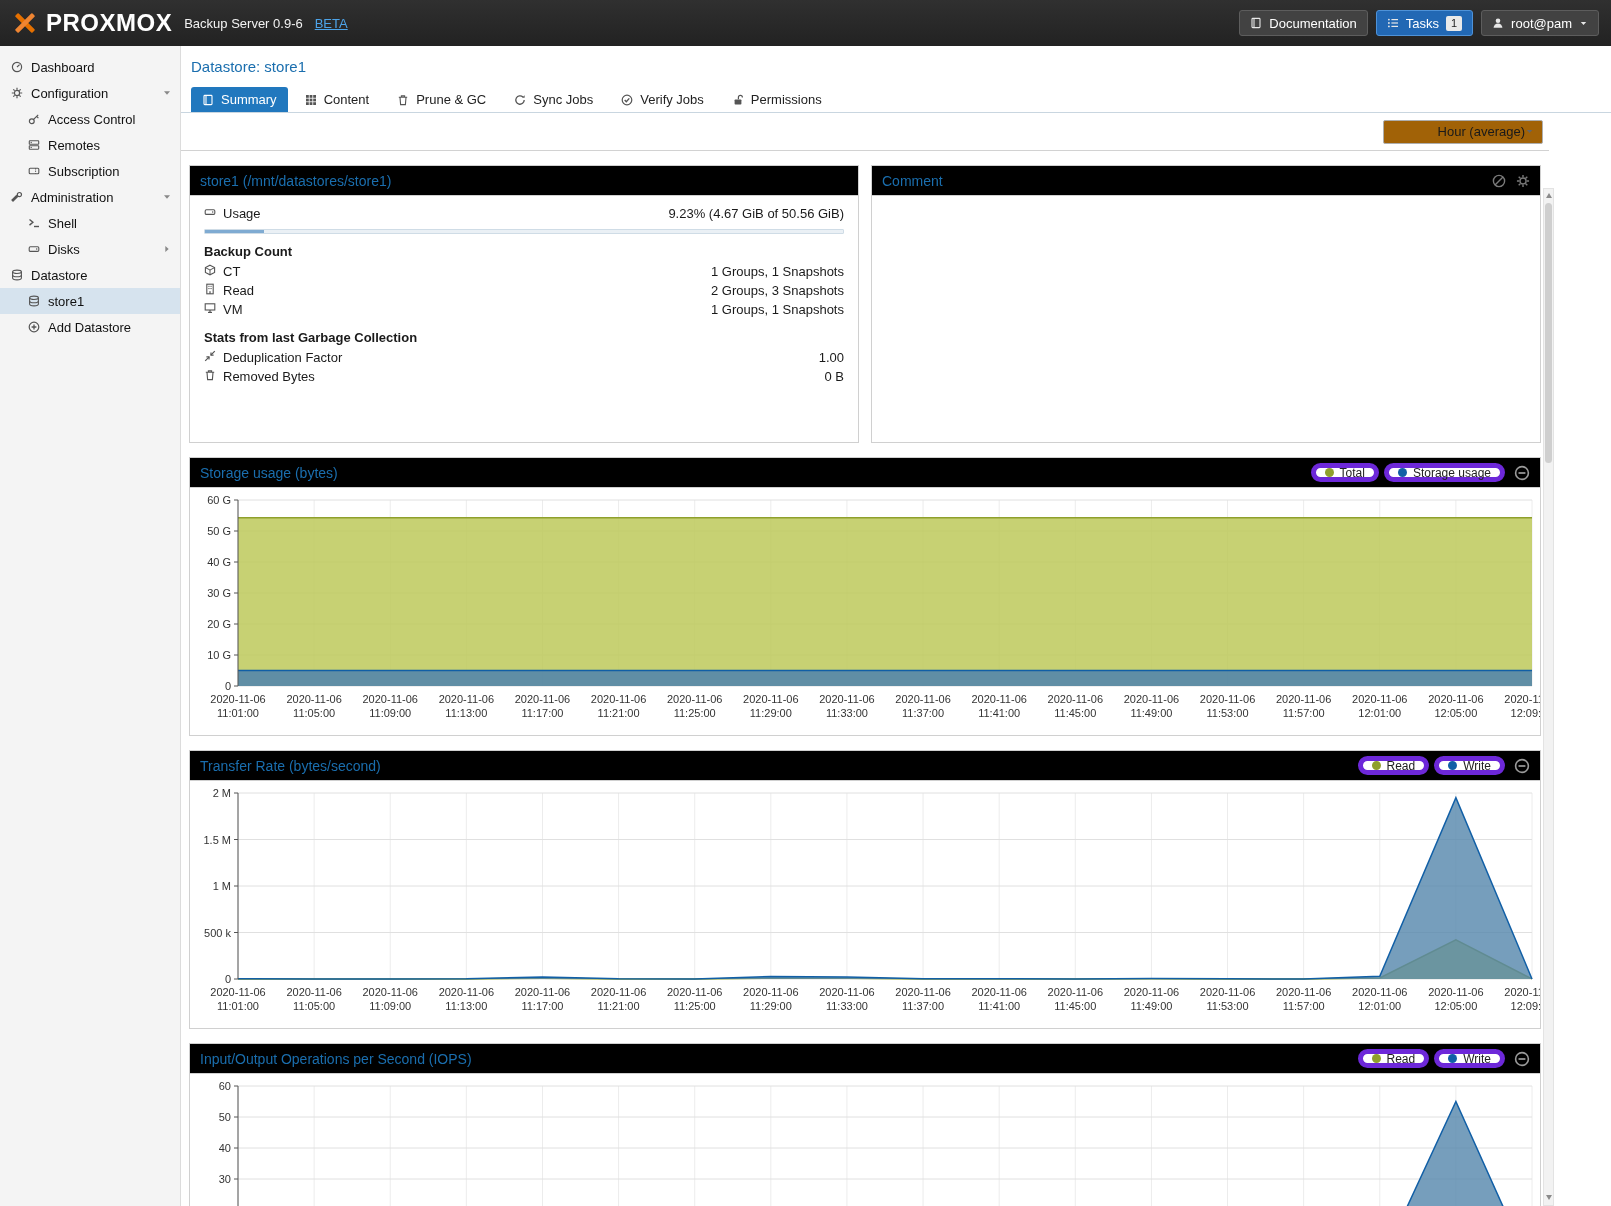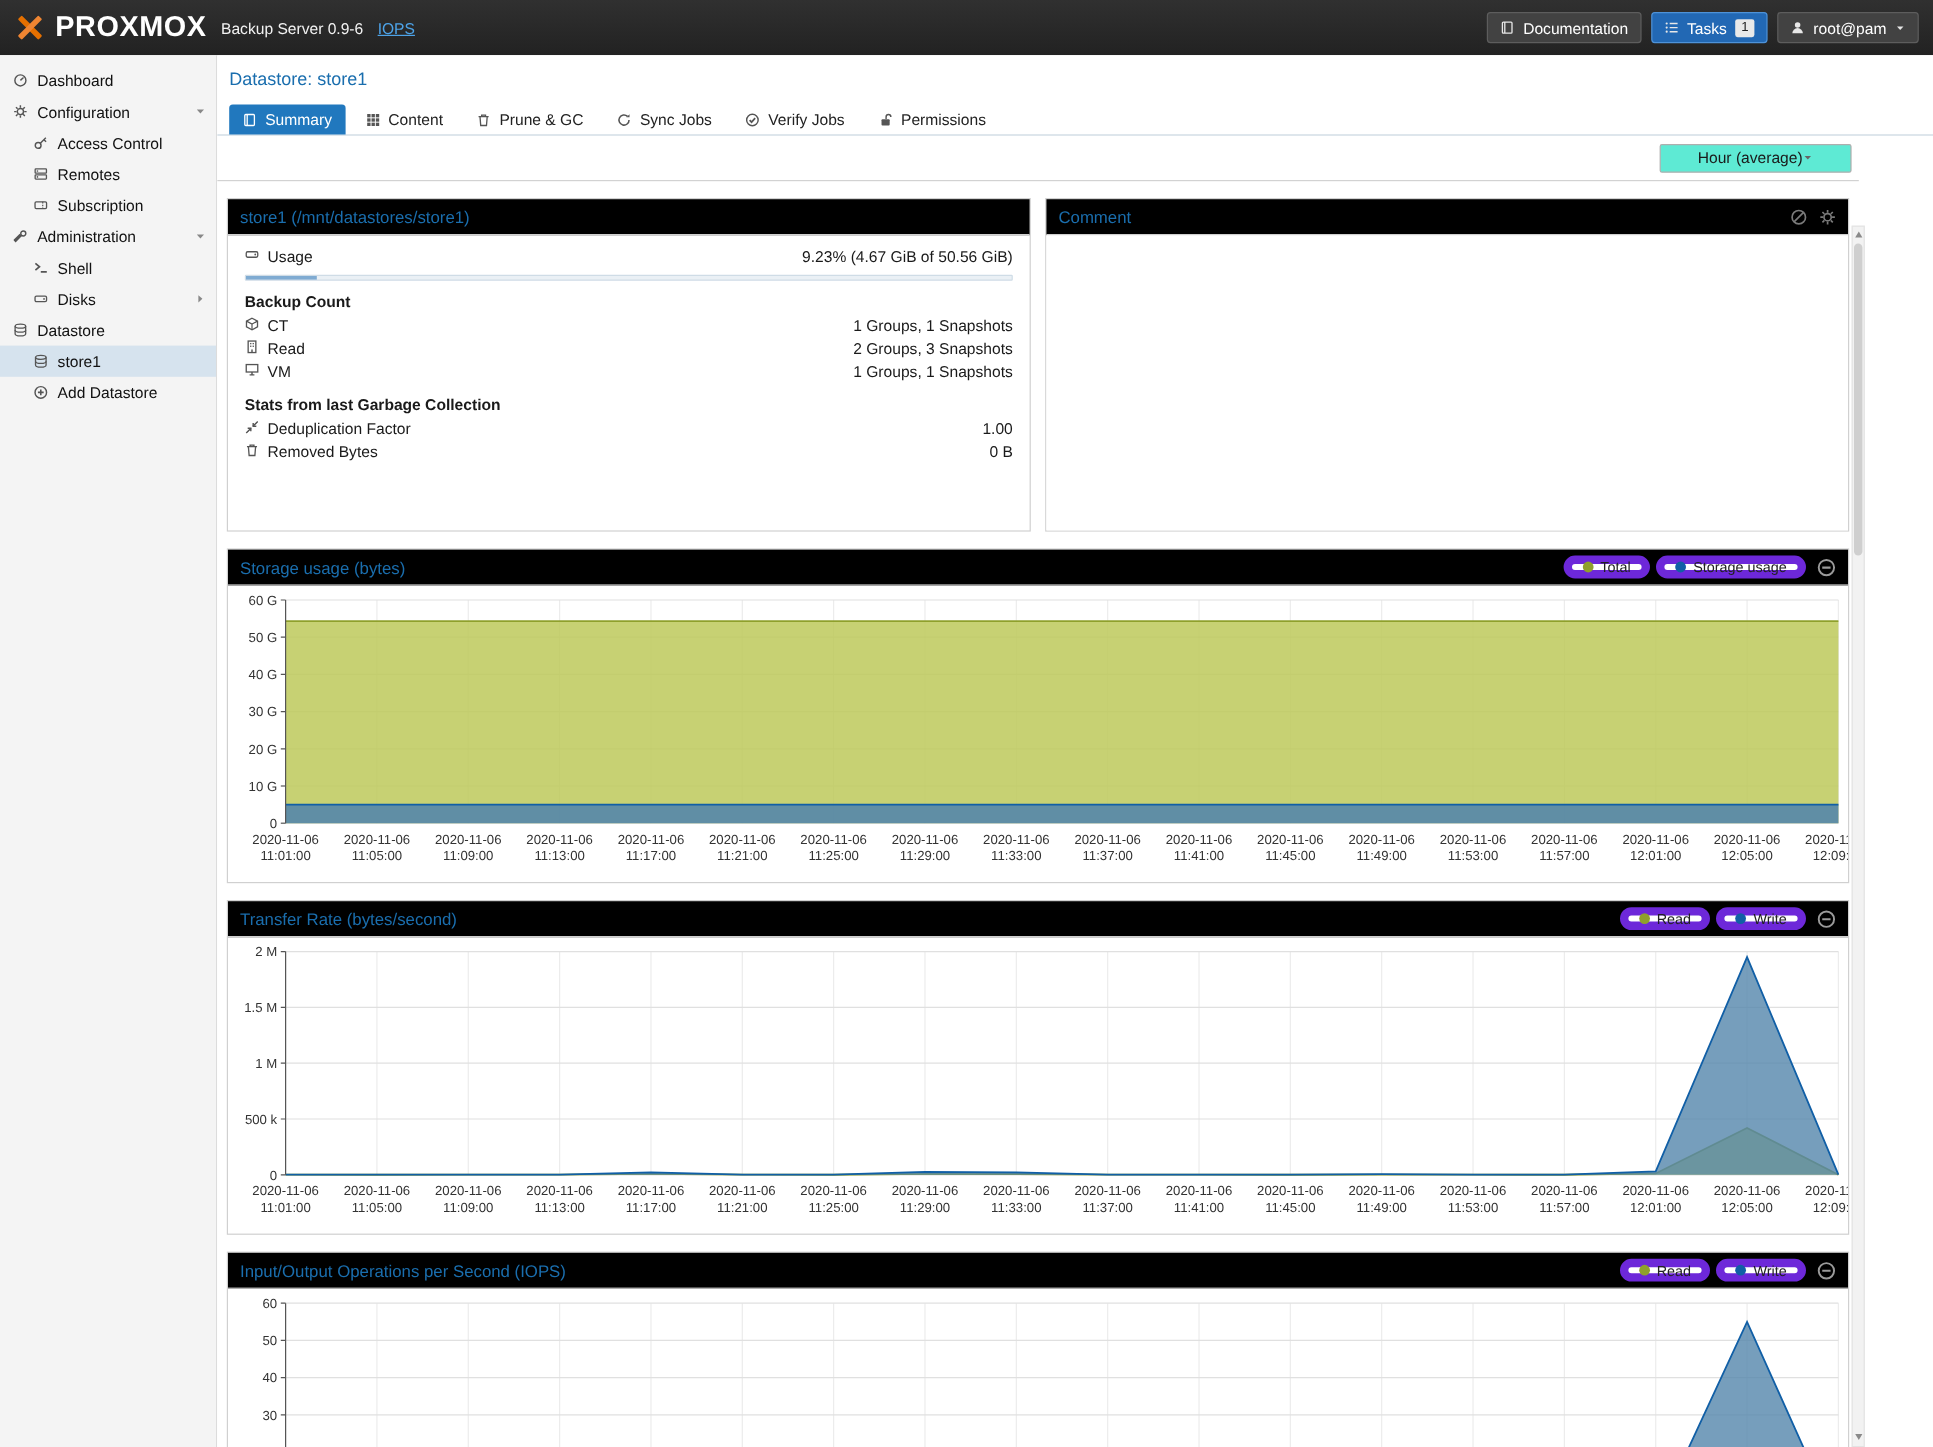--- a/index.html
+++ b/index.html
@@ -32,22 +32,22 @@
   .main{flex:1;position:relative;background:#fff;overflow:hidden}
 
   .page-title{color:#1a6eae;font-size:15px;padding:12px 0 8px 10px}
   .tabbar{display:flex;gap:6px;align-items:flex-end;padding:0 0 0 10px;border-bottom:1px solid #c9d6e0;height:30px}
   .tab{display:flex;align-items:center;gap:7px;padding:5px 11px;font-size:13px;color:#222;
     border-radius:3px 3px 0 0;cursor:pointer}
   .tab.active{background:#2178be;color:#fff}
   .tab.active .ic{color:#fff}
   .toolbar{height:38px;display:flex;align-items:center;justify-content:flex-end;
     width:1368px;border-bottom:1px solid #d2d2d2;padding-right:6px}
-  .select{display:flex;align-items:center;justify-content:center;width:160px;height:24px;
-    background:#5eead4;border:1px solid #aeaeae;border-radius:2px;padding:0 8px;cursor:pointer}
+  .select{display:flex;align-items:center;justify-content:flex-end;width:160px;height:24px;
+    background:#a16207;border:1px solid #aeaeae;border-radius:2px;padding:0 8px;cursor:pointer}
   .select .ic{width:9px;height:9px;color:#666}
 
   .content{width:1352px;margin-left:8px;padding-top:14px;display:flex;flex-direction:column;gap:14px}
   .panel{border:1px solid #d0d0d0;background:#fff}
   .panel-h{background:#000000;border-bottom:1px solid #d0d0d0;height:30px;display:flex;
     align-items:center;padding:0 10px;gap:6px}
   .panel-title{color:#1a6eae;font-size:14px}
   .row1{display:flex;gap:12px}
   .row1 .panel{flex:1;height:278px;display:flex;flex-direction:column}
 
@@ -59,21 +59,21 @@
   .usage-fill{height:100%;background:#7fabd2}
   .sec-h{font-weight:bold;margin:9px 0 5px}
 
   
   .panel-h .tools{margin-left:auto;display:flex;gap:10px;align-items:center}
   .panel-h .tools .ic{width:14px;height:14px;color:#7a7a7a;cursor:pointer}
   .comment-body{flex:1;background:#fff}
 
   
   .legend{margin-left:auto;display:flex;gap:5px;align-items:center}
-  .chip{display:flex;align-items:center;gap:6px;background:#fff;border:7px solid #6d28d9;
+  .chip{display:flex;align-items:center;gap:6px;background:#fff;border:5px solid #6d28d9;
     border-radius:10px;height:19px;padding:0 9px;font-size:12px;color:#222;cursor:pointer}
   .dot{width:9px;height:9px;border-radius:50%;display:inline-block}
   .minus{width:16px;height:16px;color:#9a9a9a;cursor:pointer;margin-left:4px}
   .chart-body{padding:4px 0 2px 0}
 
   
   .vscroll{position:absolute;left:1362px;top:142px;bottom:0;width:11px;background:#f2f2f2;
     border:1px solid #e3e3e3}
   .vs-arrow{height:12px;display:flex;align-items:center;justify-content:center;cursor:pointer}
   .tri-up{width:0;height:0;border-left:3.5px solid transparent;border-right:3.5px solid transparent;border-bottom:5px solid #8a8a8a}
@@ -219,21 +219,21 @@
 
 <div class="topbar">
   <div class="brand">
     <svg width="26" height="26" viewBox="0 0 28 28">
       <rect x="1" y="11.5" width="26" height="5" rx="1" transform="rotate(45 14 14)" fill="#e57000"></rect>
       <rect x="1" y="11.5" width="26" height="5" rx="1" transform="rotate(-45 14 14)" fill="#ef8532"></rect>
     </svg>
     <span class="brand-name">PROXMOX</span>
   </div>
   <span class="product">Backup Server 0.9-6</span>
-  <span class="beta">IOPS</span>
+  <span class="beta">BETA</span>
   <div class="tb-right">
     <div class="tb-btn">
       <svg class="ic">
           <use href="#i-book"></use>
         </svg>
       <span>Documentation</span>
     </div>
     <div class="tb-btn tasks">
       <svg class="ic">
           <use href="#i-list"></use>

